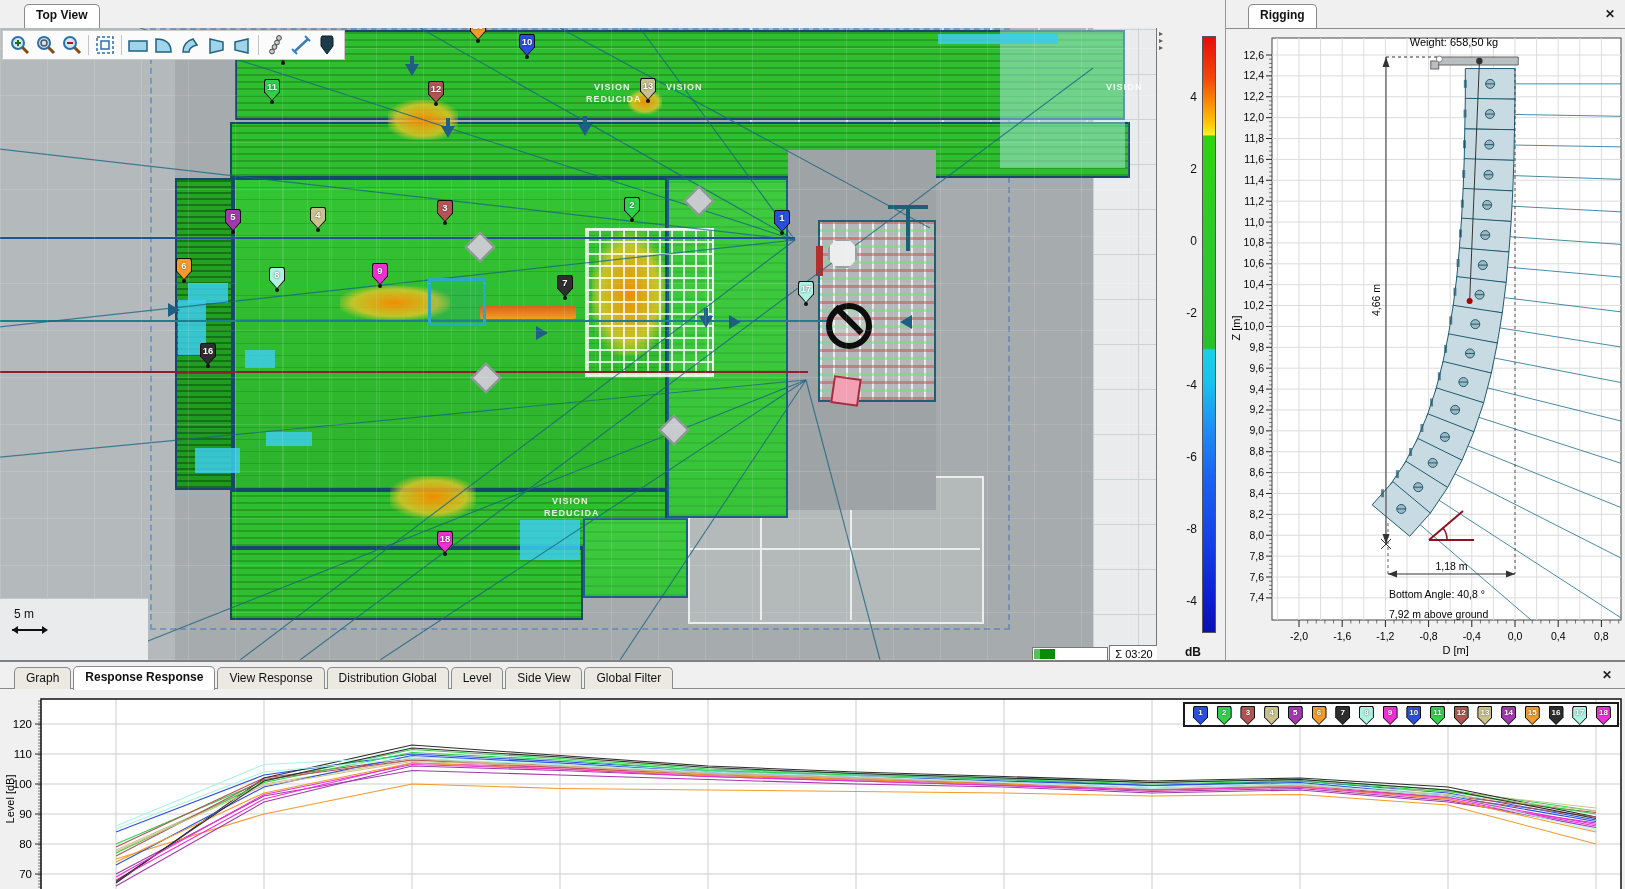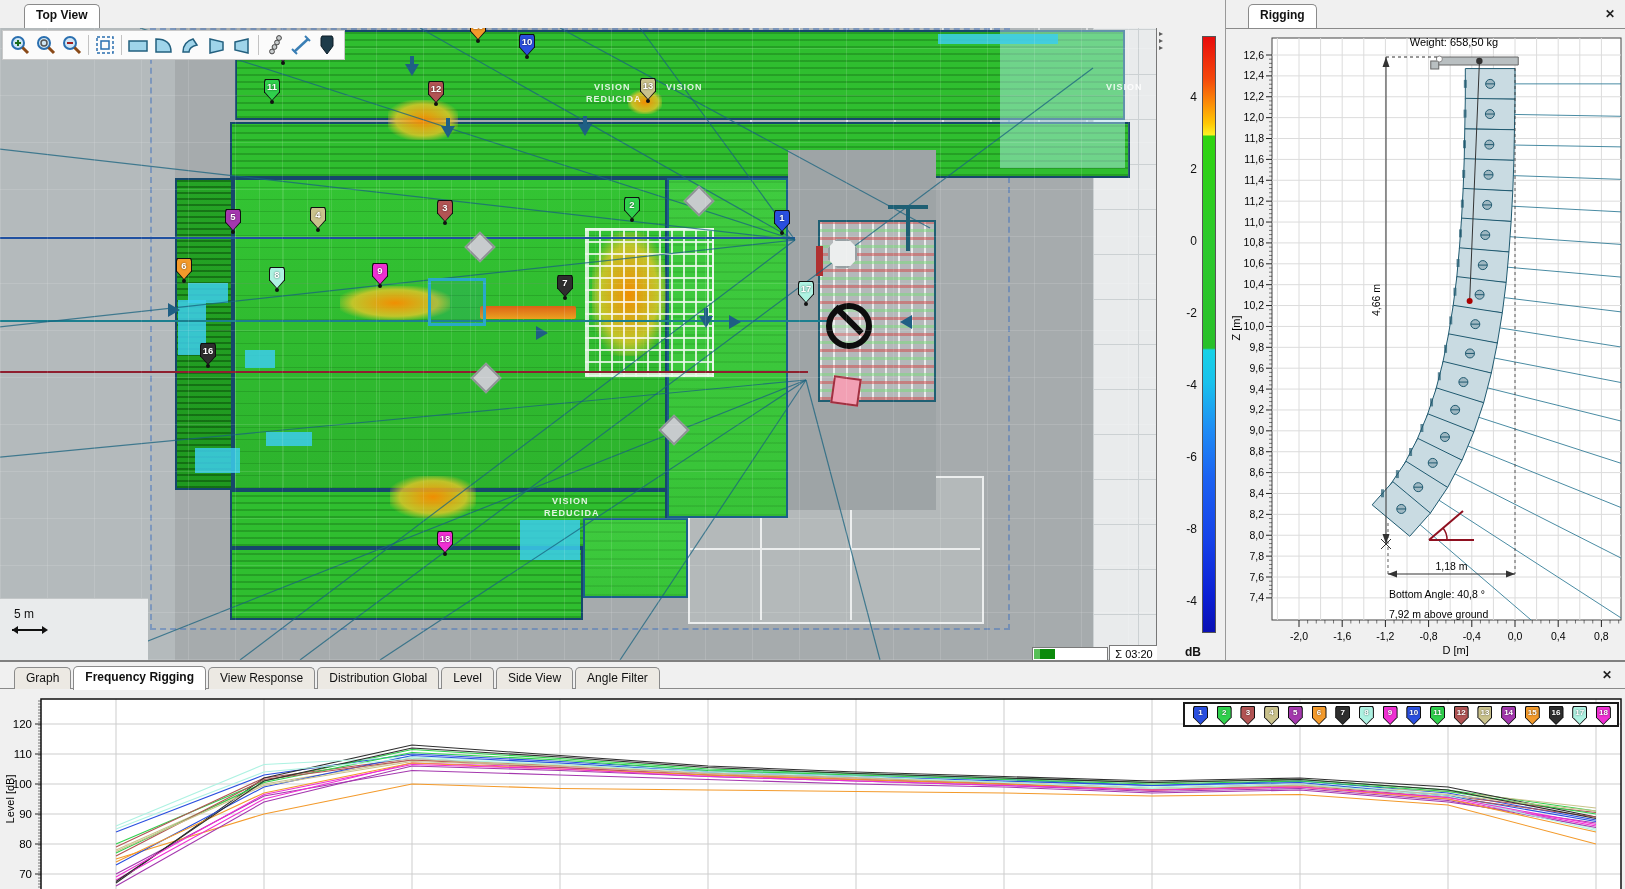--- a/index.html
+++ b/index.html
@@ -765,21 +765,21 @@
         <line x1="203" y1="512" x2="237" y2="483" stroke="#8f1020" stroke-width="2"></line>
         <path d="M221,512 A18,18 0 0 0 217,500" fill="none" stroke="#8f1020" stroke-width="1.5"></path>
         <text x="228" y="18" text-anchor="middle" font-size="11">Weight: 658,50 kg</text>
         <text x="163" y="570" font-size="10.5">Bottom Angle: 40,8 °</text>
         <text x="163" y="590" font-size="10.5">7,92 m above ground</text>
       </svg>
   </div>
 
   <div id="bottom">
     <div class="tabbar" id="btabs" style="height:26px;">
-      <div class="tab" style="margin-left: 14px;">Graph</div><div class="tab active">Frequency Rigging</div><div class="tab">View Response</div><div class="tab">Distribution Global</div><div class="tab">Level</div><div class="tab">Side View</div><div class="tab">Angle Filter</div><div class="closex" style="right:10px;top:5px;">✕</div>
+      <div class="tab" style="margin-left: 14px;">Graph</div><div class="tab active">Response Response</div><div class="tab">View Response</div><div class="tab">Distribution Global</div><div class="tab">Level</div><div class="tab">Side View</div><div class="tab">Global Filter</div><div class="closex" style="right:10px;top:5px;">✕</div>
     </div>
     <svg id="freqsvg" width="1625" height="202" style="position:absolute;left:0;top:27px;">
         <rect x="41" y="10" width="1580" height="212" fill="#fff"></rect>
         <clipPath id="fclip">
           <rect x="41" y="10" width="1580" height="212"></rect>
         </clipPath>
         <g clip-path="url(#fclip)">
           <line x1="116" y1="10" x2="116" y2="222" stroke="#cdcdcd"></line>
           <line x1="264" y1="10" x2="264" y2="222" stroke="#cdcdcd"></line>
           <line x1="412" y1="10" x2="412" y2="222" stroke="#cdcdcd"></line>

